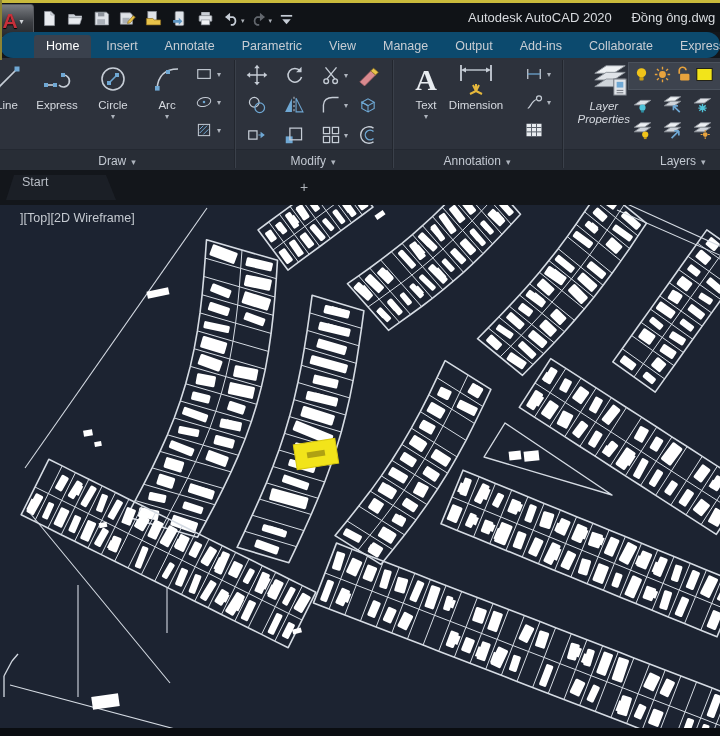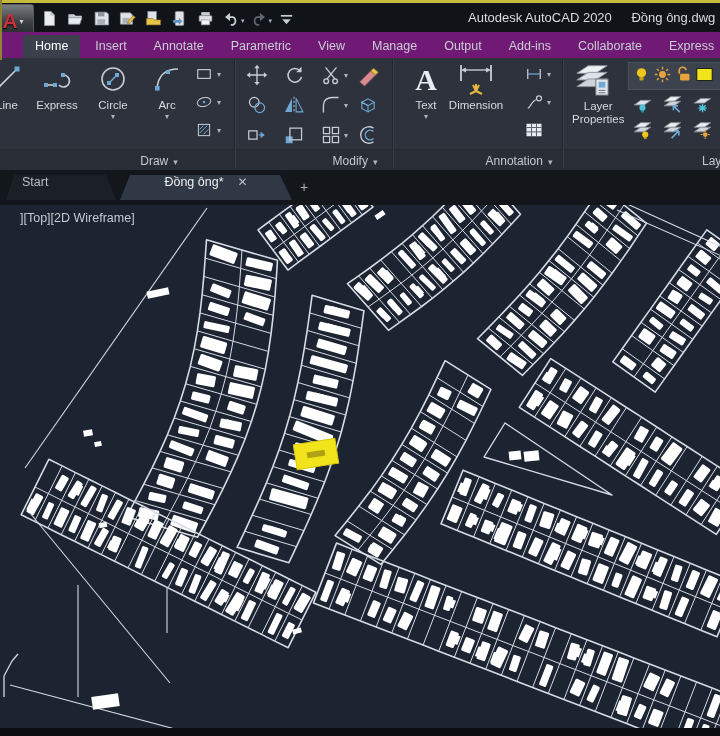--- a/index.html
+++ b/index.html
@@ -15,42 +15,42 @@
   .appbtn .a{font-weight:bold;font-size:21px;color:#c6303a;text-shadow:0 1px 1px #000;}
   .appbtn .car{color:#d0d3d7;font-size:8px;margin-left:2px;}
   .qat{position:absolute;left:36px;top:3px;display:flex;align-items:center;height:24px;}
   .qbtn{width:26px;height:22px;display:flex;align-items:center;justify-content:center;cursor:default;}
   .qbtn svg{width:17px;height:17px;}
   .qcar{font-size:7px;color:#aeb3ba;margin:6px 1px 0 -3px;}
   .dim{opacity:.45;}
   .titletext{position:absolute;left:468px;top:7px;font-size:13px;color:#d8dbdf;white-space:nowrap;}
   .titletext .doc{margin-left:16px;}
   
-  .tabrow{position:absolute;left:0;top:32px;width:720px;height:26px;background:#701a75;
-          display:flex;align-items:flex-end;padding-left:23px;box-sizing:border-box;}
+  .tabrow{position:absolute;left:0;top:32px;width:720px;height:26px;background:#0c4a6e;
+          display:flex;align-items:flex-end;padding-left:34px;box-sizing:border-box;border-radius:13px;}
   .rtab{padding:4px 12px 5px 12px;font-size:12.5px;color:#c9cdd3;margin-right:3px;white-space:nowrap;}
   .rtab.active{background:#3a414d;color:#fff;border-radius:3px 3px 0 0;}
   
   .ribbon{position:absolute;left:0;top:58px;width:720px;height:112px;background:#2d323c;overflow:hidden;}
   .pdiv{position:absolute;top:2px;bottom:2px;width:1px;background:#22262e;box-shadow:1px 0 0 #3a404a;}
   .plabel{position:absolute;bottom:0px;height:18px;font-size:12px;color:#c3c9d2;
-          display:flex;align-items:center;justify-content:center;white-space:nowrap;padding-left:42px;}
+          display:flex;align-items:center;justify-content:center;white-space:nowrap;}
   .plabel .caret::after{content:"▾";font-size:9px;margin-left:5px;color:#aeb4bd;}
   .labelband{position:absolute;left:0;bottom:0;width:720px;height:20px;background:#282d36;border-top:1px solid #232831;}
   .bigbtn{position:absolute;top:3px;width:54px;display:flex;flex-direction:column;align-items:center;}
   .bigbtn svg{width:32px;height:32px;margin-top:2px;}
   .bigbtn .lbl{font-size:11.5px;color:#d6dae0;margin-top:4px;white-space:nowrap;}
   .bigbtn .fly{font-size:8px;color:#aeb4bd;margin-top:1px;}
   .mini{position:absolute;display:flex;align-items:center;}
   .mini svg{width:20px;height:20px;}
   .mini .fly{font-size:8px;color:#aeb4bd;margin-left:3px;}
   .mgrid-item{position:absolute;display:flex;align-items:center;}
   .mgrid-item svg{width:22px;height:22px;}
   .mgrid-item .fly{font-size:8px;color:#aeb4bd;margin-left:2px;}
-  .lprops{position:absolute;left:572px;top:2px;width:58px;display:flex;flex-direction:column;align-items:flex-start;}
+  .lprops{position:absolute;left:572px;top:2px;width:58px;display:flex;flex-direction:column;align-items:flex-end;font-style:italic;}
   .lprops svg{width:40px;height:38px;}
   .lprops .lbl{font-size:11.5px;color:#d6dae0;line-height:13px;text-align:center;margin-top:2px;}
   .lstate{position:absolute;left:628px;top:4px;width:100px;height:26px;background:#3d434e;
           border:1px solid #4a515c;display:flex;align-items:center;padding-left:4px;}
   .lstate svg{width:17px;height:17px;margin-right:4px;}
   .lminis{position:absolute;left:632px;top:36px;width:96px;}
   .lminis svg{width:21px;height:20px;position:absolute;}
   
   .filetabs{position:absolute;left:0;top:170px;width:720px;height:35px;background:#13161b;}
   .ftab{position:absolute;top:5px;height:25px;display:flex;align-items:flex-start;font-size:12.5px;}
@@ -573,24 +573,20 @@
       </div>
     <div class="plabel" style="left:660px;width:120px;justify-content:flex-start">
         <span>Layers</span>
         <span class="caret"></span>
       </div>
   </div>
 
   <div class="filetabs">
     <div class="ftab start">
       <span>Start</span>
-    </div>
-    <div class="ftab active">
-      <span>Đồng ông*</span>
-      <span class="close">✕</span>
     </div>
     <div class="newtab">+</div>
   </div>
 
   <div class="canvas">
     <div class="vplabel">][Top][2D Wireframe]</div>
     <svg id="map" width="720" height="523" viewBox="0 0 720 523" xmlns="http://www.w3.org/2000/svg">
         <rect x="0" y="0" width="720" height="523" fill="#1c2331"></rect>
         <g>
           <polygon points="287.9,65.1 298.5,57.2 309.1,49.3 319.8,41.5 330.4,33.6 341.0,25.7 351.6,17.8 362.3,10.0 372.9,2.1 343.1,-38.1 332.5,-30.2 321.9,-22.3 311.2,-14.5 300.6,-6.6 290.0,1.3 279.4,9.2 268.7,17.0 258.1,24.9" fill="none" stroke="#d5dbe3" stroke-width="1.6" stroke-linejoin="round"></polygon>

